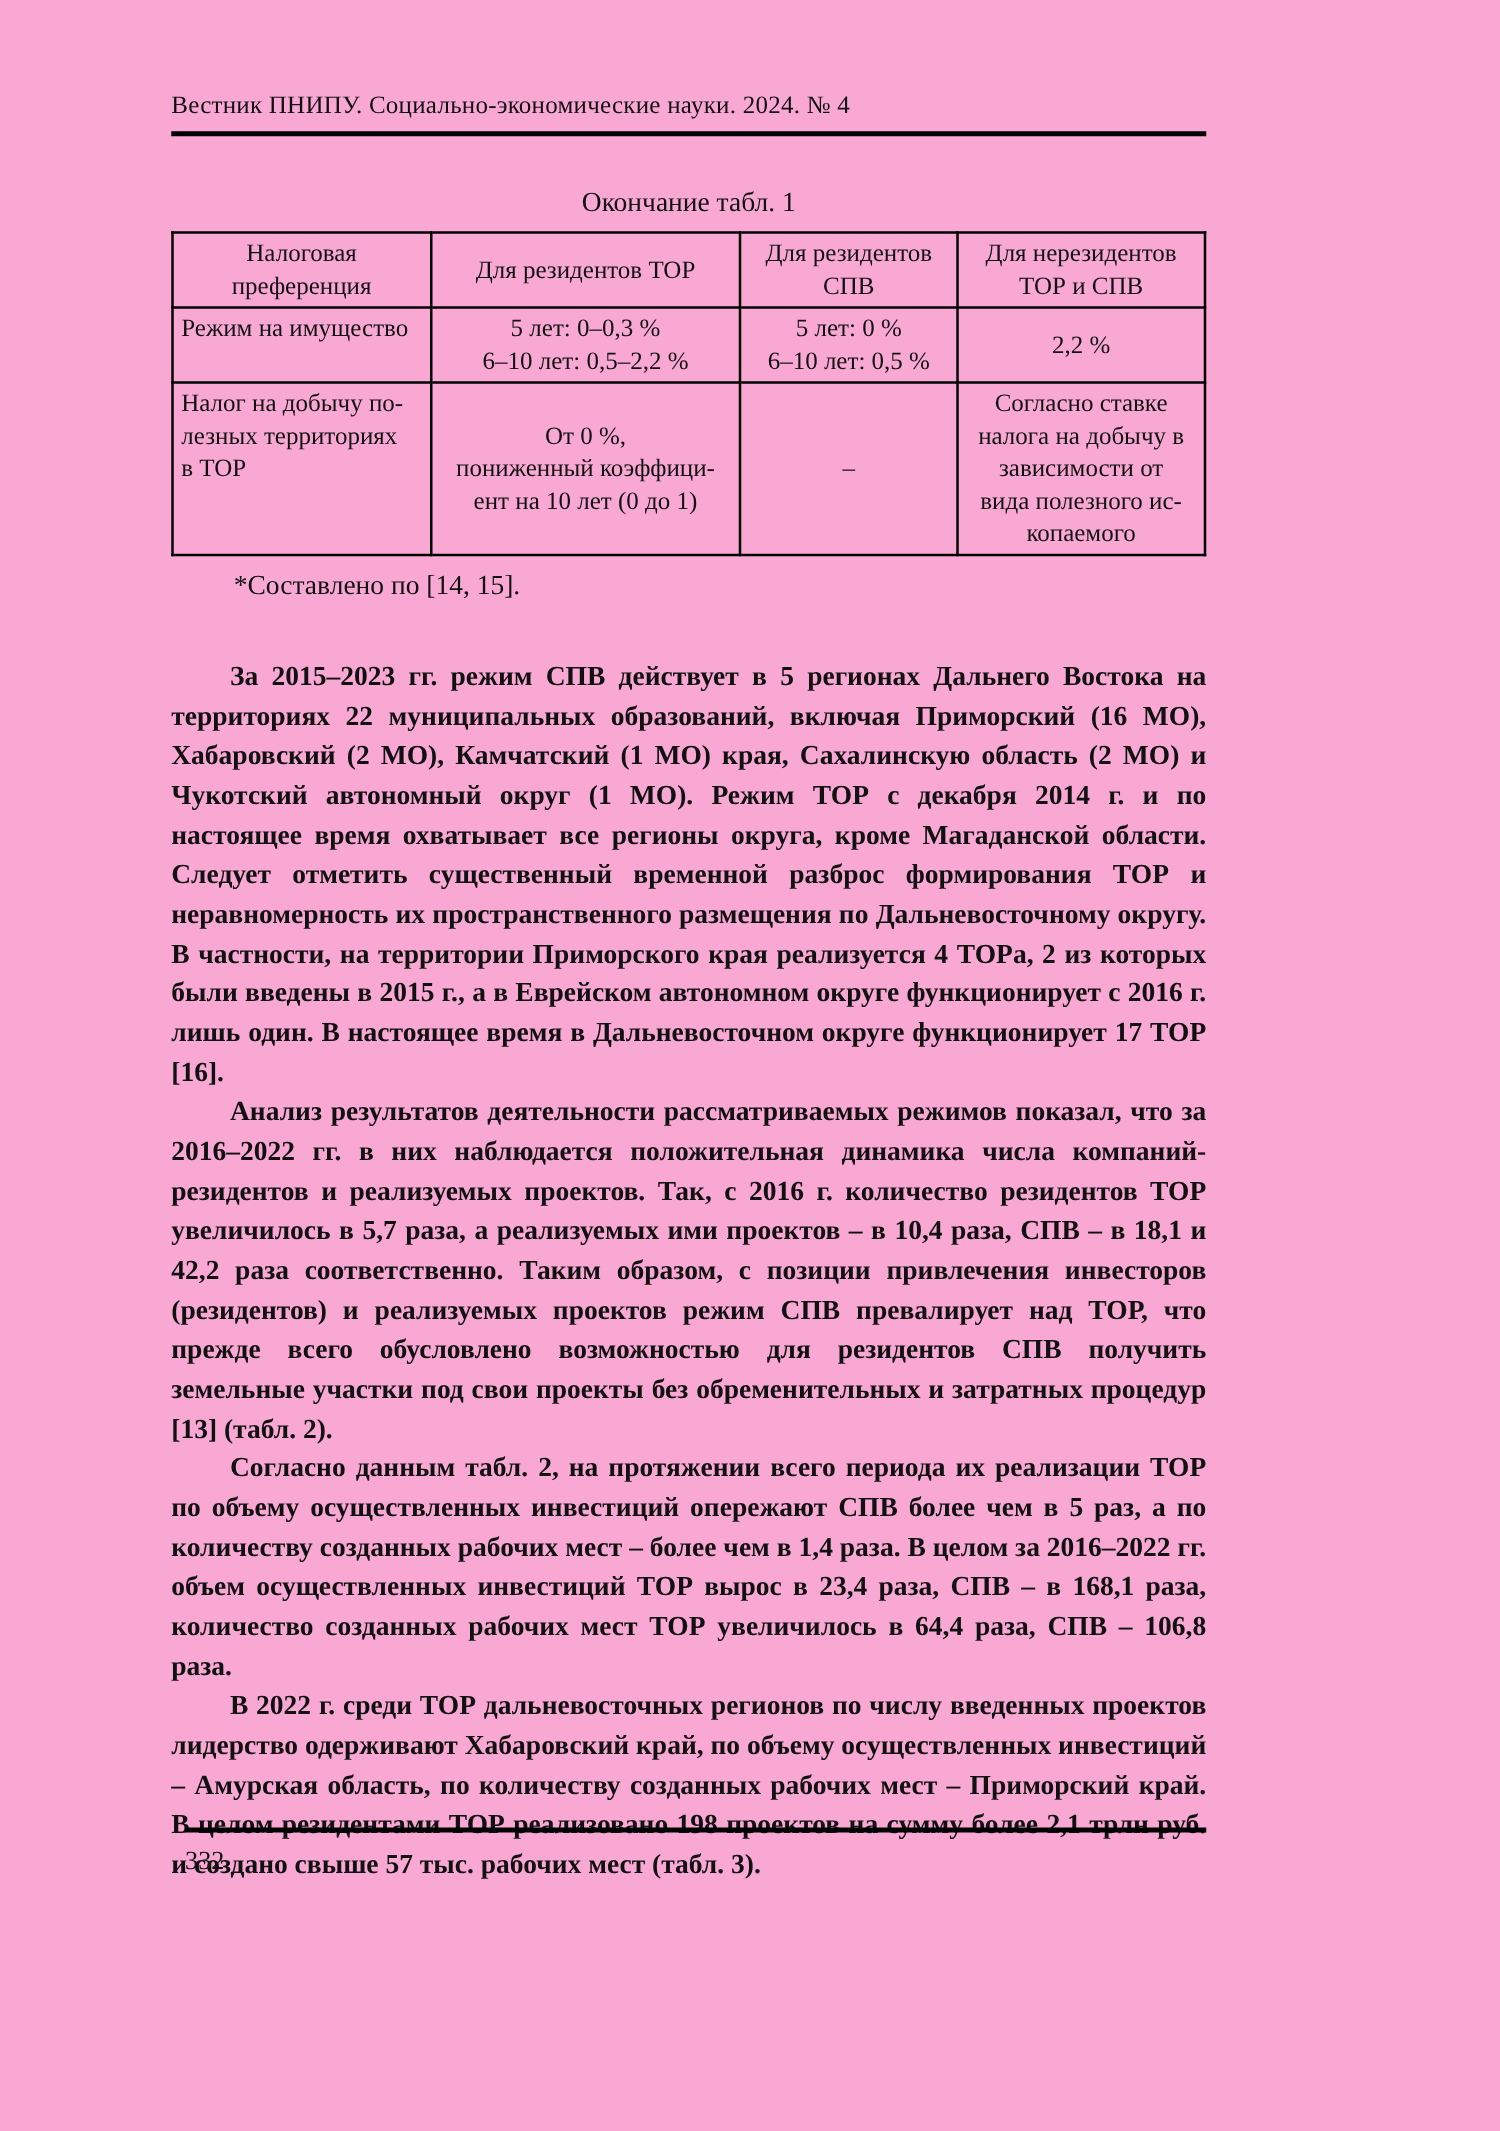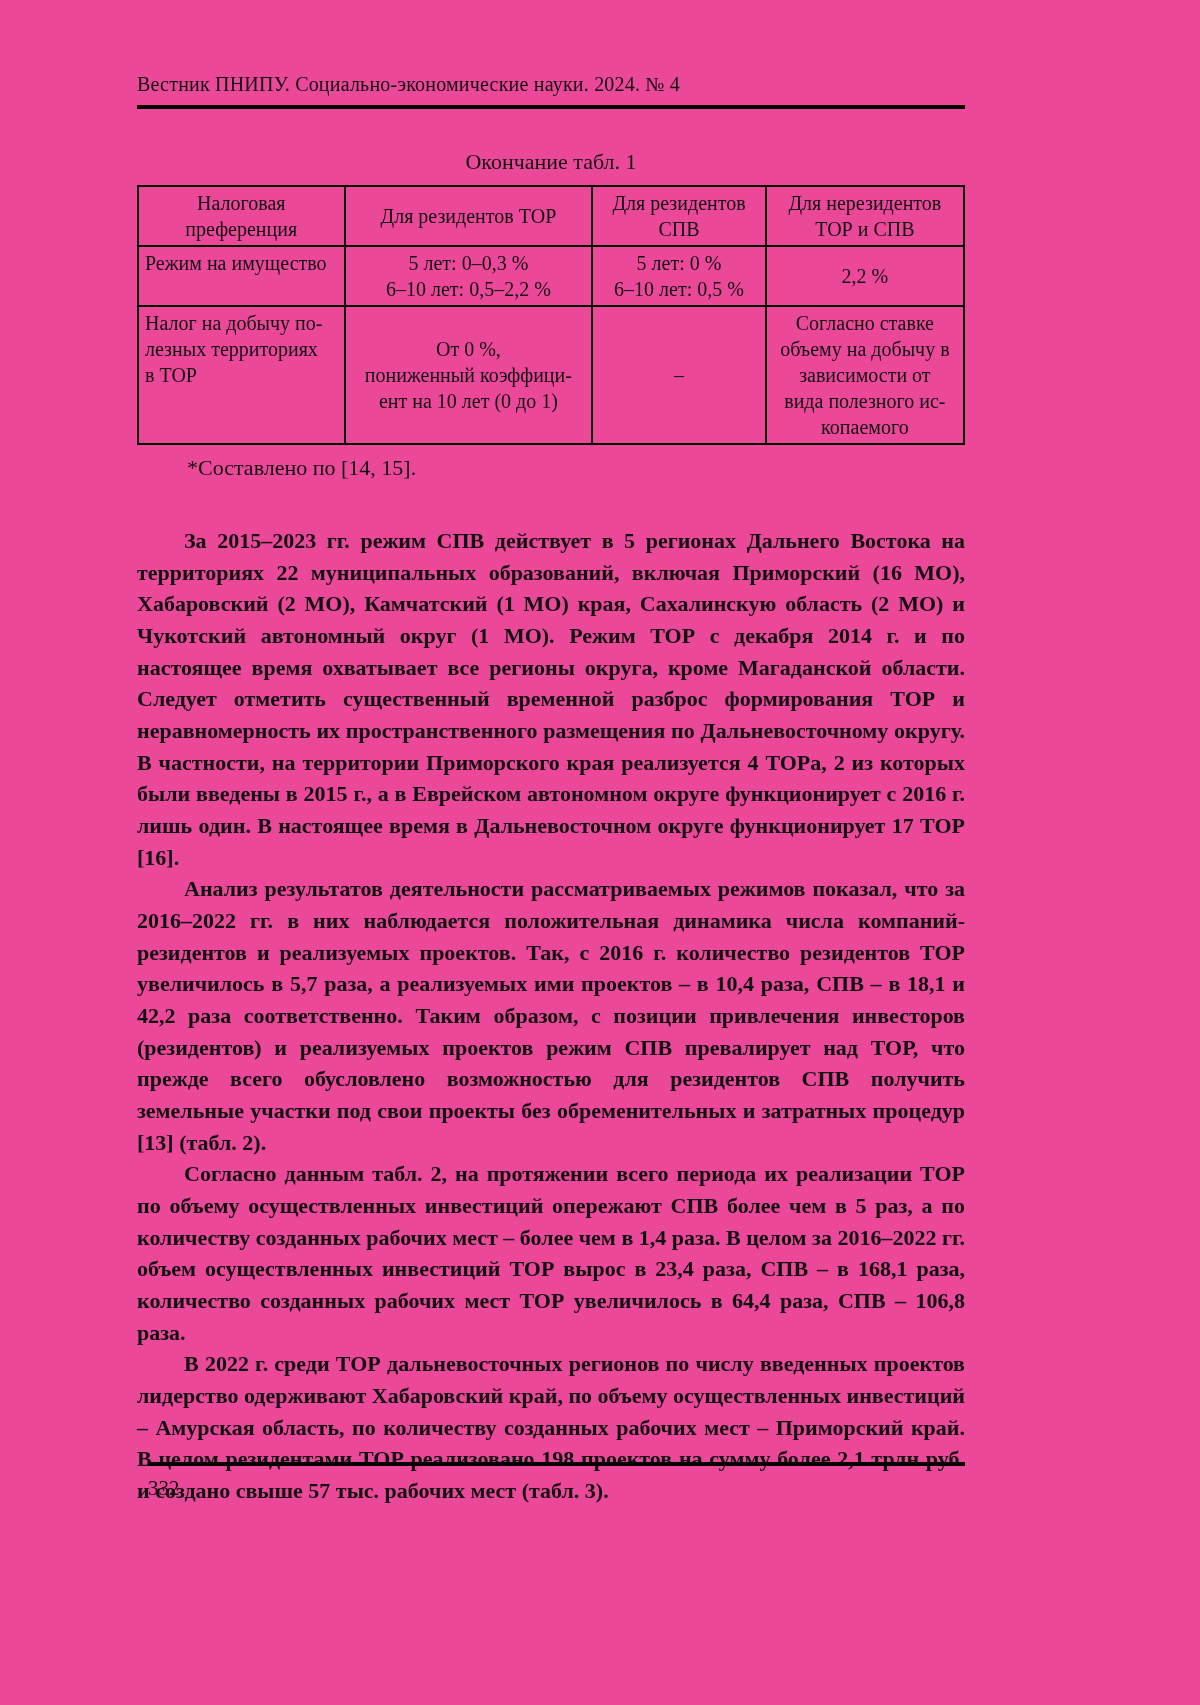--- a/index.html
+++ b/index.html
@@ -4,21 +4,21 @@
 <style>
   html, body {
     margin: 0;
     padding: 0;
     background: #ffffff;
   }
   .page {
     position: relative;
     width: 1200px;
     height: 1705px;
-    background: #ec4899;
+    background: #f9a8d4;
     color: #111111;
     font-family: "Liberation Serif", "DejaVu Serif", serif;
     box-sizing: border-box;
     padding: 72px 235px 0 137px;
     overflow: hidden;
   }
   
   .journal-line {
     font-size: 20px;
     line-height: 1.2;
@@ -138,21 +138,21 @@
       </tr>
       <tr>
         <td class="c-first">Налог на добычу по-
 лезных территориях
 в ТОР</td>
         <td>От 0 %,
 пониженный коэффици-
 ент на 10 лет (0 до 1)</td>
         <td>–</td>
         <td>Согласно ставке
-объему на добычу в
+налога на добычу в
 зависимости от
 вида полезного ис-
 копаемого</td>
       </tr>
     </tbody>
   </table>
 
   <div class="footnote">*Составлено по [14, 15].</div>
 
   <div class="body-text">

